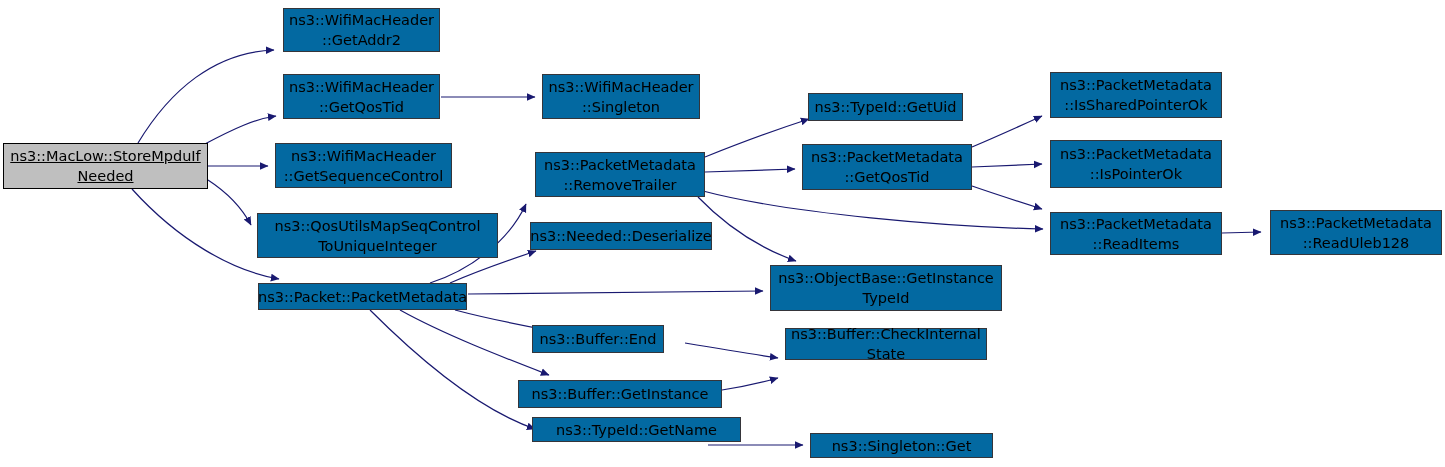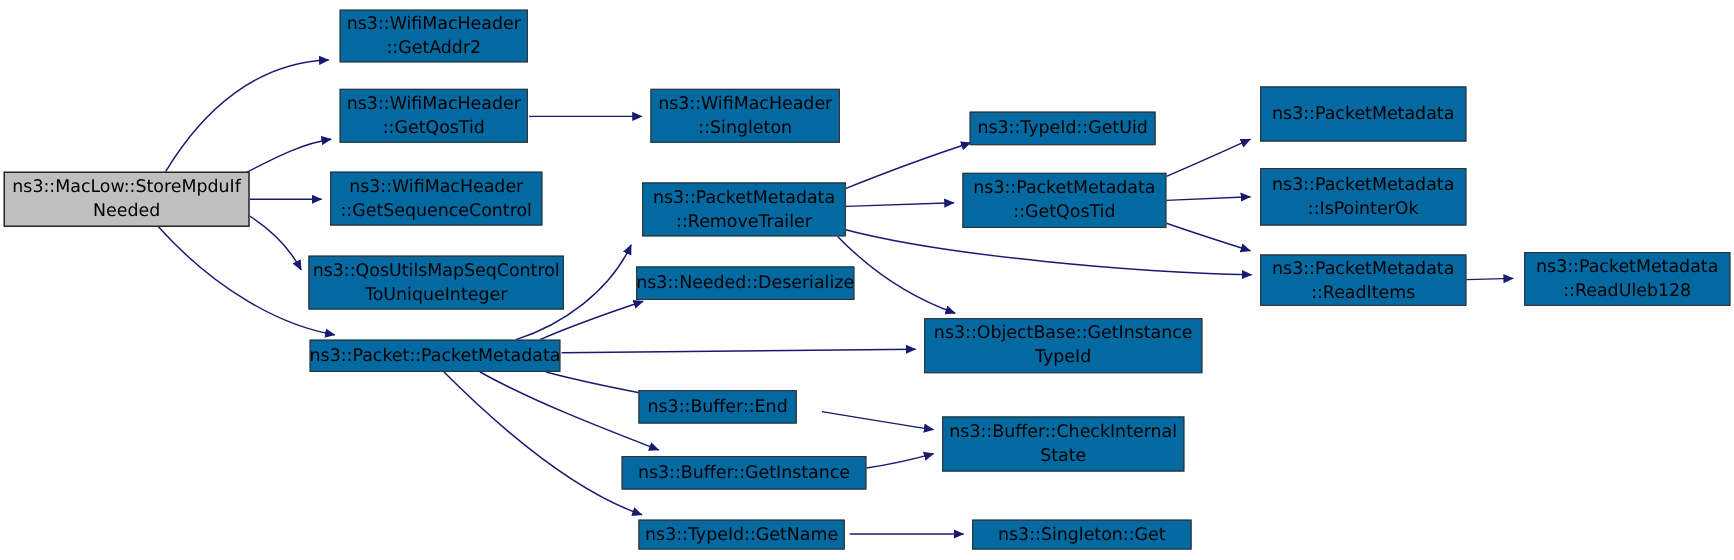--- a/index.html
+++ b/index.html
@@ -30,20 +30,21 @@
     font-size: 14.5px;
     line-height: 20px;
     color: #000000;
     white-space: nowrap;
     cursor: pointer;
   }
   .node.highlight {
     background: var(--highlight, #bfbfbf);
     border-color: #000000;
     cursor: default;
+    text-decoration: underline;
   }
 </style>
 </head>
 <body>
 
 <div class="canvas">
 
   <svg class="edges" width="1445" height="467" viewBox="0 0 1445 467">
     <defs>
       <marker id="arrow" viewBox="0 0 10 10" refX="8.5" refY="5" markerWidth="8" markerHeight="8" orient="auto">
@@ -88,21 +89,21 @@
   <div class="node" style="left:283px;top:74px;width:157px;height:45px">
     <span>ns3::WifiMacHeader</span>
     <span>::GetQosTid</span>
   </div>
 
   <div class="node" style="left:275px;top:143px;width:177px;height:45px">
     <span>ns3::WifiMacHeader</span>
     <span>::GetSequenceControl</span>
   </div>
 
-  <div class="node" style="left:257px;top:213px;width:213px;height:45px">
+  <div class="node" style="left:257px;top:213px;width:241px;height:45px">
     <span>ns3::QosUtilsMapSeqControl</span>
     <span>ToUniqueInteger</span>
   </div>
 
   <div class="node" style="left:258px;top:283px;width:209px;height:27px">
     <span>ns3::Packet::PacketMetadata</span>
   </div>
 
   <div class="node" style="left:542px;top:74px;width:158px;height:45px">
     <span>ns3::WifiMacHeader</span>
@@ -133,35 +134,36 @@
   </div>
 
   <div class="node" style="left:532px;top:325px;width:132px;height:28px">
     <span>ns3::Buffer::End</span>
   </div>
 
   <div class="node" style="left:518px;top:380px;width:204px;height:28px">
     <span>ns3::Buffer::GetInstance</span>
   </div>
 
-  <div class="node" style="left:785px;top:347px;width:202px;height:46px">
+  <div class="node" style="left:785px;top:328px;width:202px;height:32px">
     <span>ns3::Buffer::CheckInternal</span>
     <span>State</span>
   </div>
 
-  <div class="node" style="left:532px;top:433px;width:172px;height:25px">
+  <div class="node" style="left:532px;top:417px;width:209px;height:25px">
     <span>ns3::TypeId::GetName</span>
   </div>
 
   <div class="node" style="left:810px;top:433px;width:183px;height:25px">
     <span>ns3::Singleton::Get</span>
   </div>
 
   <div class="node" style="left:1050px;top:72px;width:172px;height:46px">
     <span>ns3::PacketMetadata</span>
+    <span>::IsSharedPointerOk</span>
   </div>
 
   <div class="node" style="left:1050px;top:140px;width:172px;height:48px">
     <span>ns3::PacketMetadata</span>
     <span>::IsPointerOk</span>
   </div>
 
   <div class="node" style="left:1050px;top:212px;width:172px;height:43px">
     <span>ns3::PacketMetadata</span>
     <span>::ReadItems</span>

